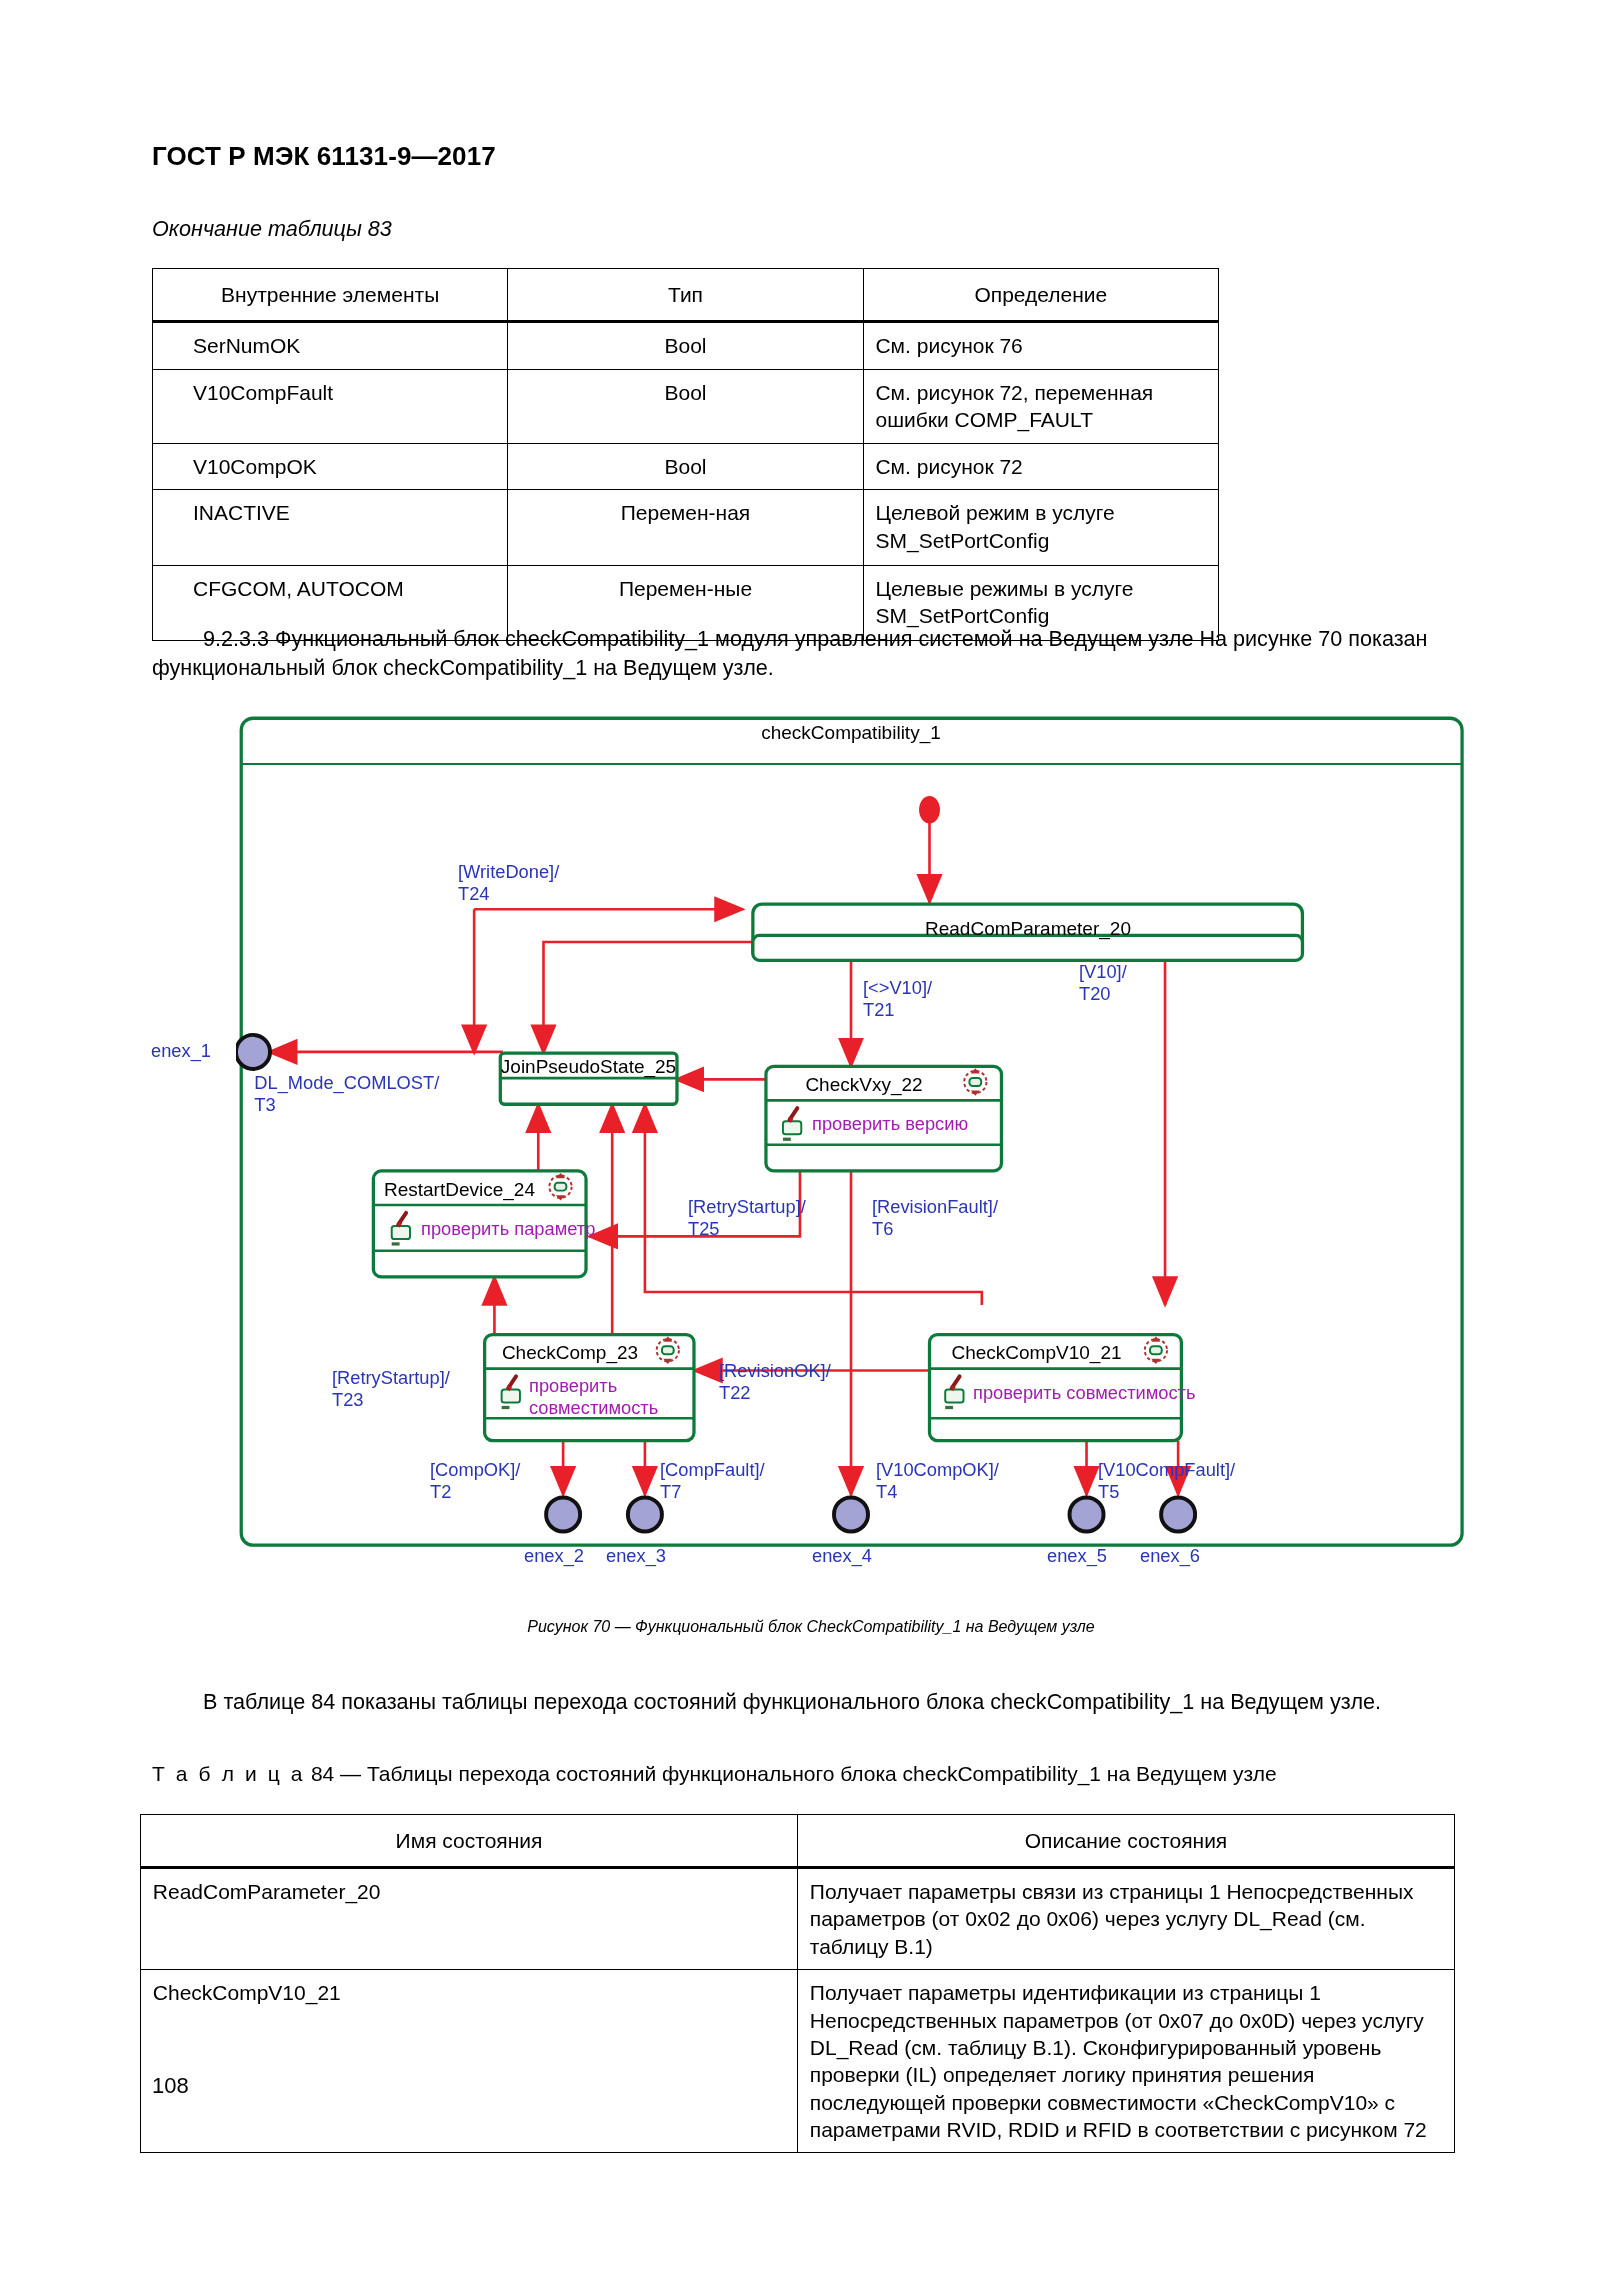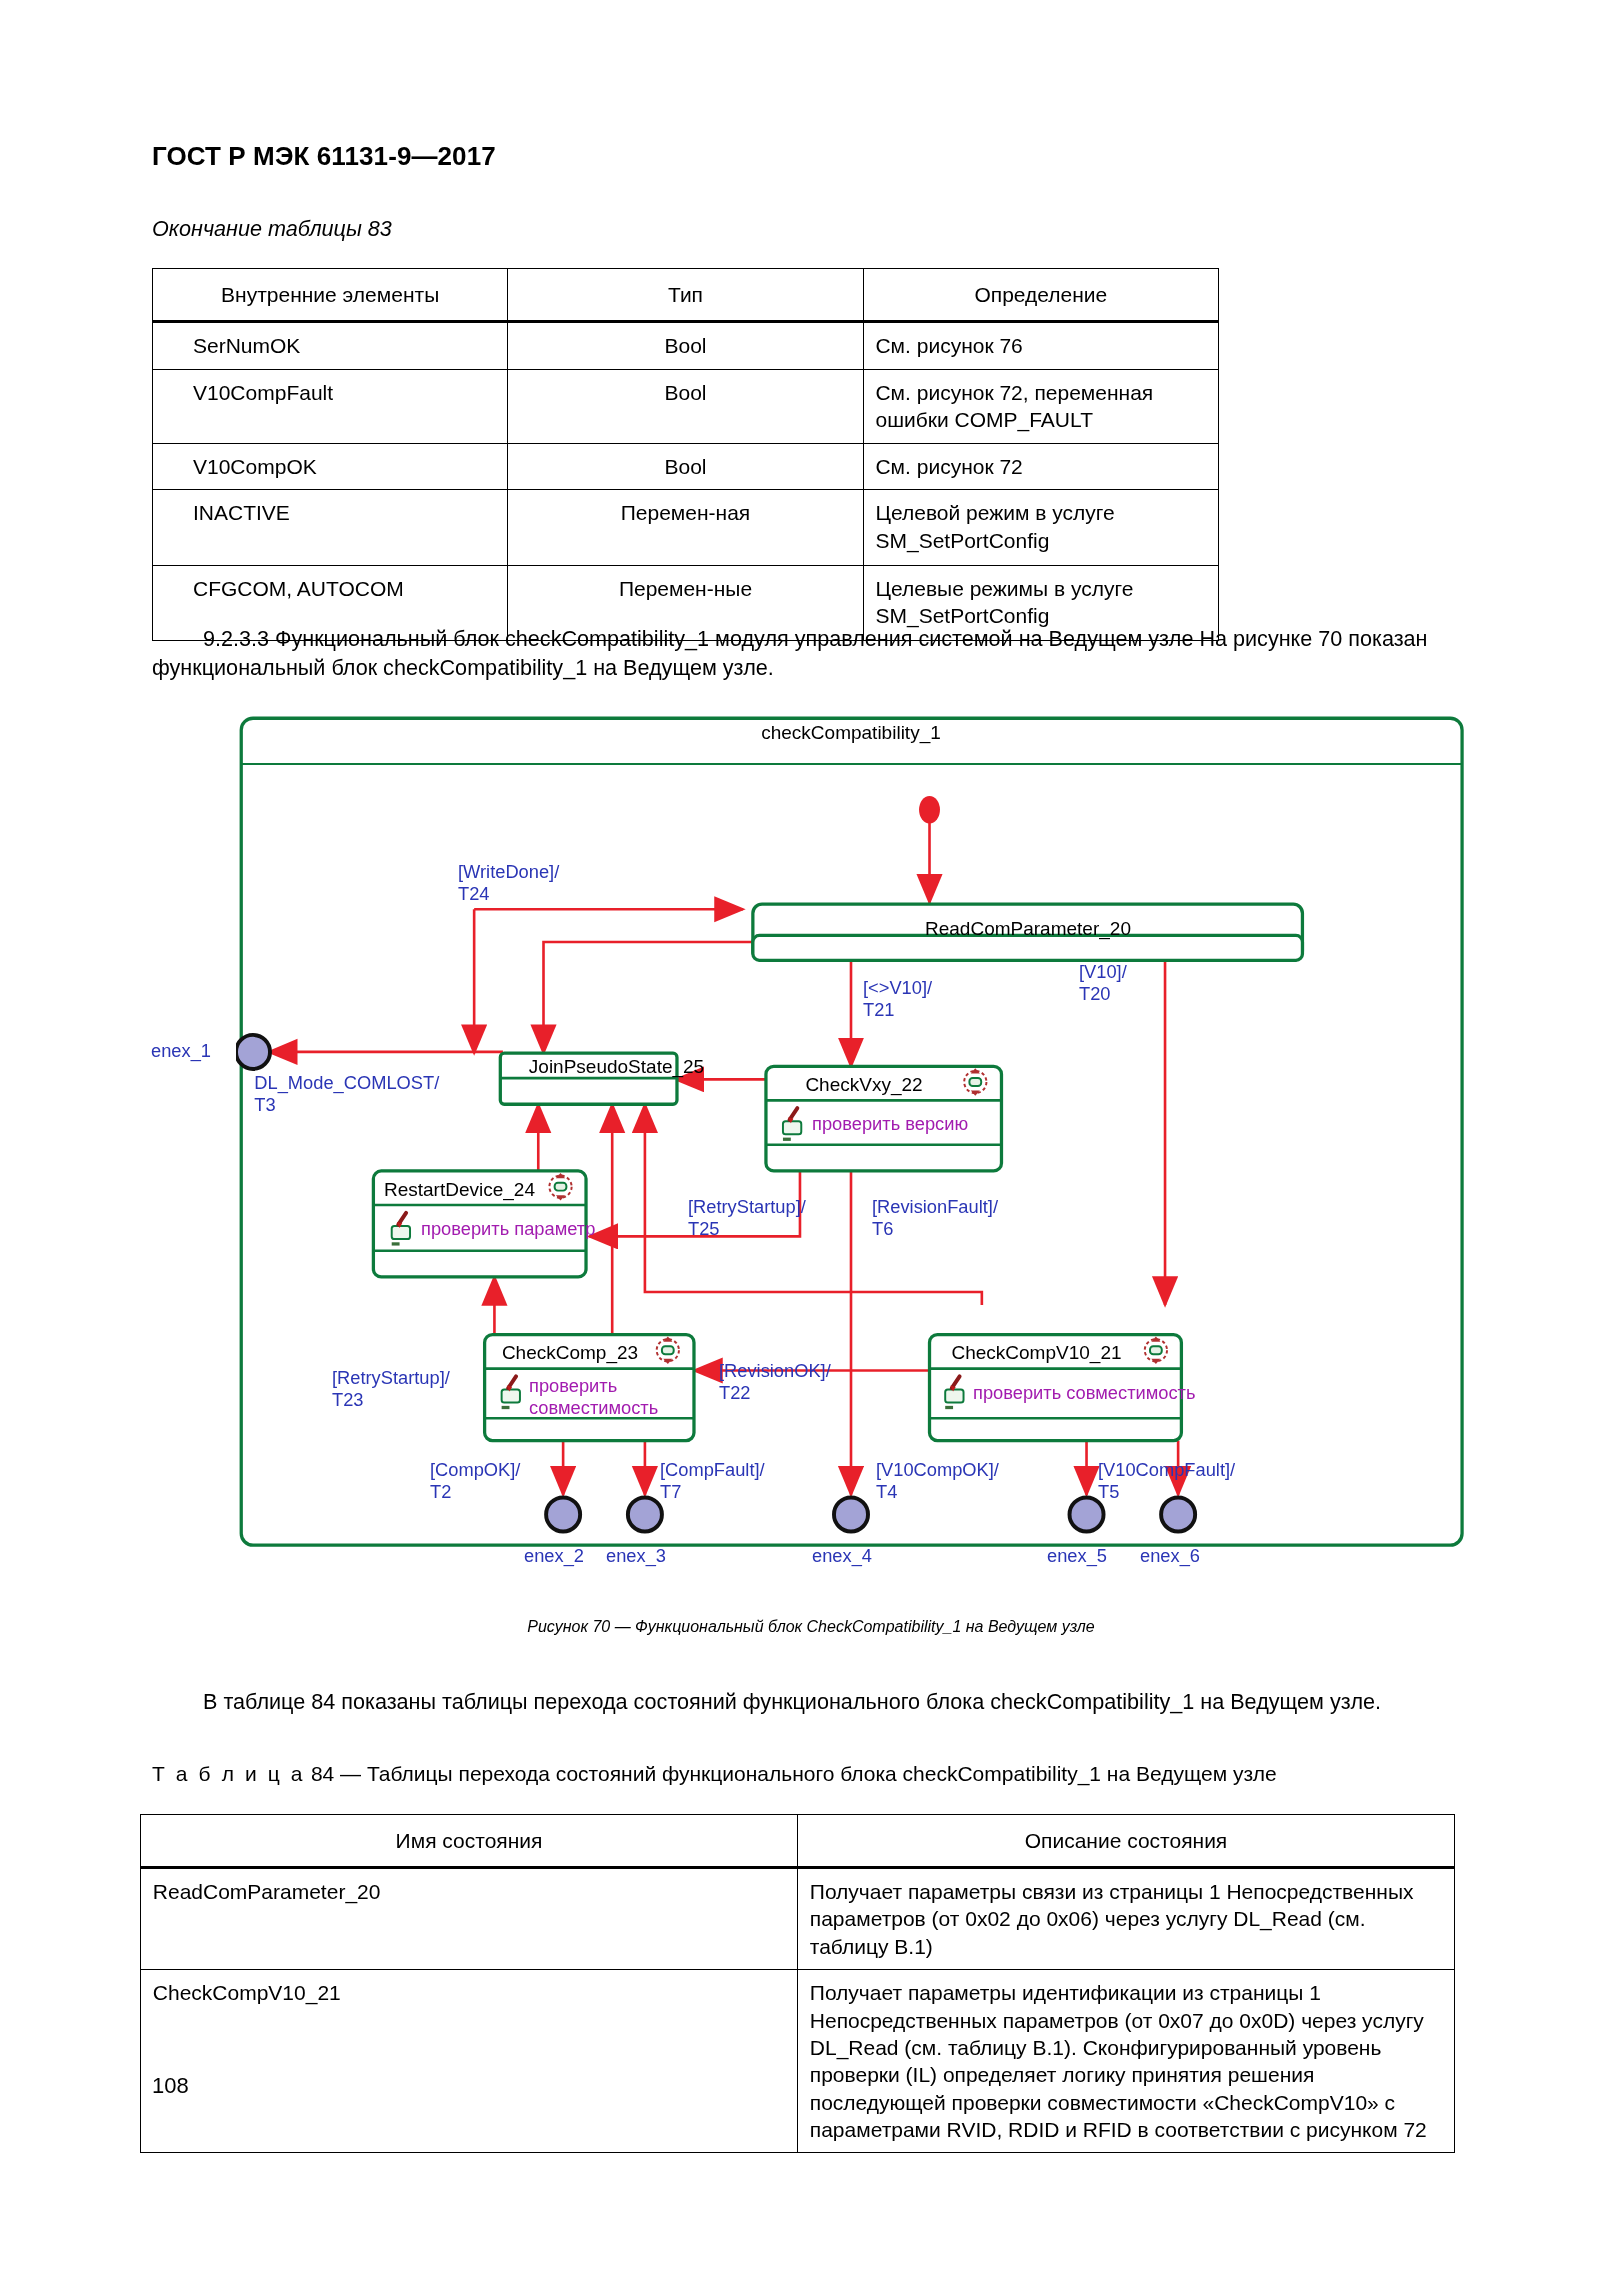--- a/index.html
+++ b/index.html
@@ -283,21 +283,21 @@
         <circle cx="625" cy="1225" r="26" fill="#a3a3d6" stroke="#111" stroke-width="6"></circle>
         <circle cx="940" cy="1225" r="26" fill="#a3a3d6" stroke="#111" stroke-width="6"></circle>
         <circle cx="1300" cy="1225" r="26" fill="#a3a3d6" stroke="#111" stroke-width="6"></circle>
         <circle cx="1440" cy="1225" r="26" fill="#a3a3d6" stroke="#111" stroke-width="6"></circle>
       </g>
     </svg>
 
     <div class="frametitle">checkCompatibility_1</div>
 
     <div class="statename" style="left:517px;top:205px;width:550px;">ReadComParameter_20</div>
-    <div class="statename" style="left:264px;top:343px;width:177px;margin-left:28px;">JoinPseudoState_25</div>
+    <div class="statename" style="left:264px;top:343px;width:177px;">JoinPseudoState_25</div>
     <div class="statename" style="left:530px;top:361px;width:196px;">CheckVxy_22</div>
     <div class="statename" style="left:137px;top:466px;width:173px;">RestartDevice_24</div>
     <div class="statename" style="left:249px;top:629px;width:170px;">CheckComp_23</div>
     <div class="statename" style="left:694px;top:629px;width:213px;">CheckCompV10_21</div>
 
     <div class="actlabel" style="left:576px;top:400px;">проверить версию</div>
     <div class="actlabel" style="left:185px;top:505px;">проверить параметр</div>
     <div class="actlabel" style="left:293px;top:662px;width:131px;white-space:pre-line;">проверить
 совместимость</div>
     <div class="actlabel" style="left:737px;top:669px;">проверить совместимость</div>

